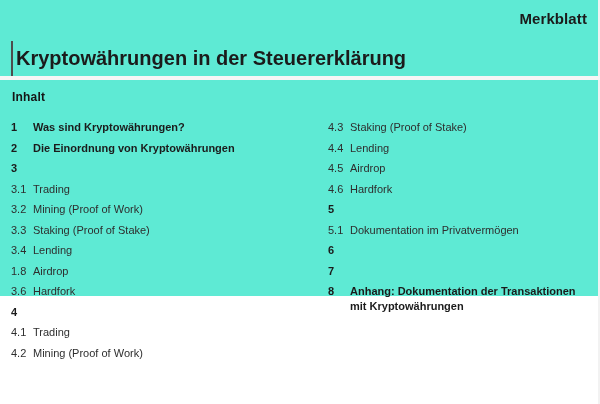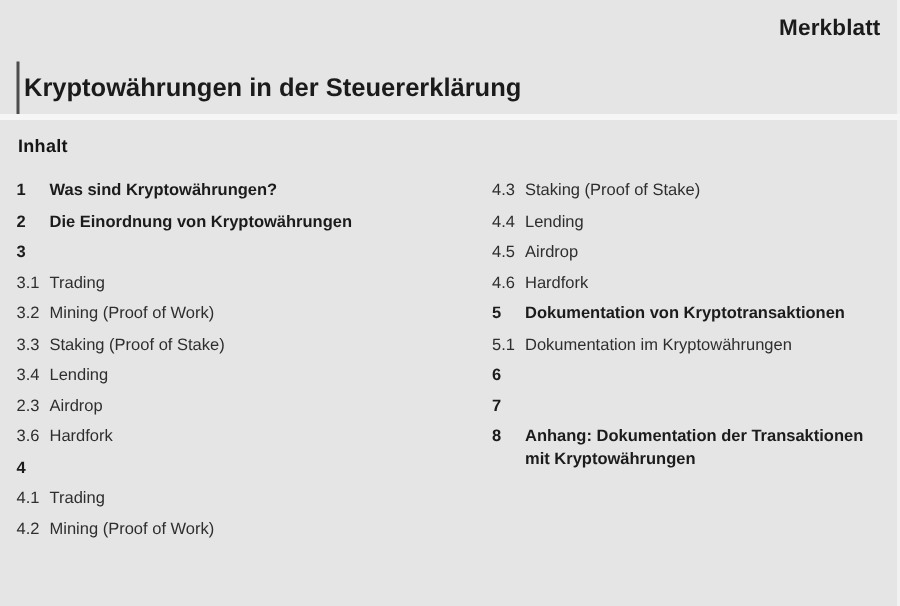--- a/index.html
+++ b/index.html
@@ -8,22 +8,22 @@
   }
   body {
     width: 600px;
     height: 404px;
     overflow: hidden;
     font-family: "Liberation Sans", "DejaVu Sans", sans-serif;
   }
   .page {
     position: relative;
     width: 600px;
-    height: 404px;
-    background: #e5e5e5;
+    height: 296px;
+    background: #5eead4;
   }
   .right-edge-strip {
     position: absolute;
     top: 0;
     right: 0;
     width: 2px;
     height: 404px;
     background: #f2f2f2;
   }
   .merkblatt-label {
@@ -42,21 +42,21 @@
     display: flex;
     align-items: stretch;
     height: 35px;
   }
   .title-accent-bar {
     width: 2px;
     background: #4d4d4d;
     margin-right: 3px;
   }
   .doc-title {
-    font-size: 17px;
+    font-size: 20px;
     font-weight: bold;
     color: #1b1b1b;
     line-height: 35px;
     white-space: pre;
   }
   .section-divider {
     position: absolute;
     top: 76px;
     left: 0;
     width: 600px;
@@ -138,21 +138,21 @@
     </div>
     <div class="toc-row">
       <span class="num">3.3</span>
       <span class="lbl">Staking (Proof of Stake)</span>
     </div>
     <div class="toc-row">
       <span class="num">3.4</span>
       <span class="lbl">Lending</span>
     </div>
     <div class="toc-row">
-      <span class="num">2.3</span>
+      <span class="num">1.8</span>
       <span class="lbl">Airdrop</span>
     </div>
     <div class="toc-row">
       <span class="num">3.6</span>
       <span class="lbl">Hardfork</span>
     </div>
     <div class="toc-row bold">
       <span class="num">4</span>
     </div>
     <div class="toc-row">
@@ -177,25 +177,24 @@
     <div class="toc-row">
       <span class="num">4.5</span>
       <span class="lbl">Airdrop</span>
     </div>
     <div class="toc-row">
       <span class="num">4.6</span>
       <span class="lbl">Hardfork</span>
     </div>
     <div class="toc-row bold">
       <span class="num">5</span>
-      <span class="lbl">Dokumentation von Kryptotransaktionen</span>
     </div>
     <div class="toc-row">
       <span class="num">5.1</span>
-      <span class="lbl">Dokumentation im Kryptowährungen</span>
+      <span class="lbl">Dokumentation im Privatvermögen</span>
     </div>
     <div class="toc-row bold">
       <span class="num">6</span>
     </div>
     <div class="toc-row bold">
       <span class="num">7</span>
     </div>
     <div class="toc-row bold">
       <span class="num">8</span>
       <span class="lbl">Anhang: Dokumentation der Transaktionen

